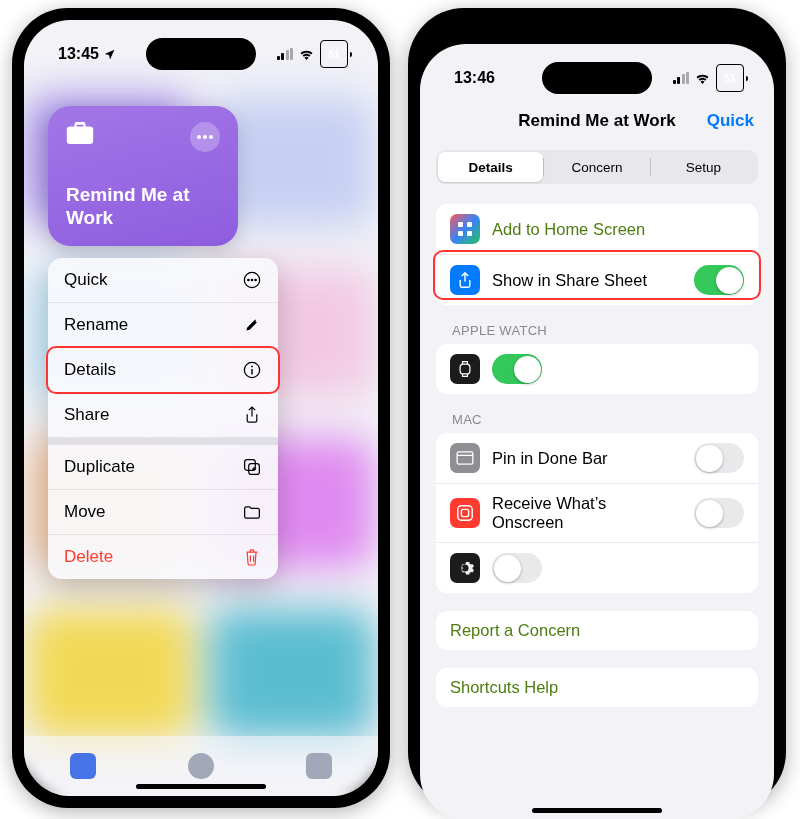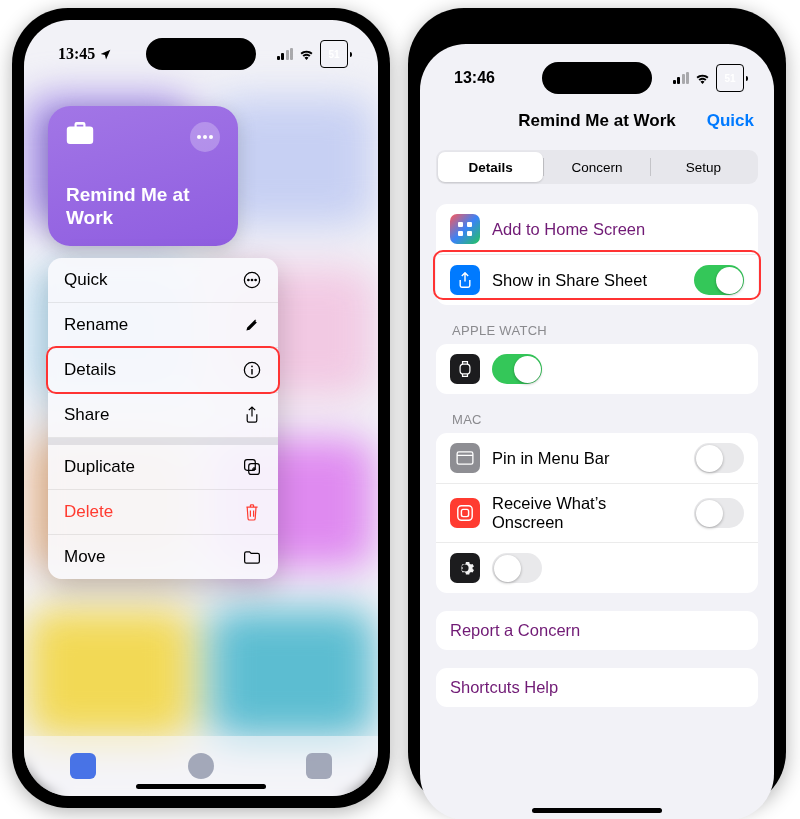--- a/index.html
+++ b/index.html
@@ -139,40 +139,40 @@
   .group { background:#fff; border-radius:11px; margin-bottom:18px; overflow:hidden; }
   .group .grow {
     display:flex; align-items:center; gap:12px;
     padding:10px 14px;
     border-bottom:1px solid rgba(0,0,0,.08);
     font-size:16.5px; color:#000;
   }
   .group .grow:last-child{border-bottom:none;}
   .grow .gicon{ width:30px; height:30px; border-radius:7px; display:flex;align-items:center;justify-content:center; flex-shrink:0;}
   .grow .label{ flex:1; }
-  .grow .label.link{ color:#701a75;}
+  .grow .label.link{ color:#4d7c0f;}
   .header-label { font-size:13px; color:#8a8a8e; text-transform:uppercase; padding:0 16px 6px; letter-spacing:.3px;}
   .toggle {
     width:50px; height:30px; border-radius:15px;
     background:#e9e9eb; position:relative; flex-shrink:0;
   }
   .toggle .knob{ width:27px;height:27px;border-radius:50%;background:#fff;position:absolute;top:1.5px;left:1.5px;box-shadow:0 1px 3px rgba(0,0,0,.3);}
   .toggle.on{ background:#34c759;}
   .toggle.on .knob{ left:auto; right:1.5px;}
   .hl-right { position:absolute; border:2.5px solid #f33; border-radius:10px; z-index:60;
     top:206px; left:13px; right:13px; height:50px;}
 </style>
 </head>
 <body>
 
 <div class="phone">
   <div class="screen light">
     <div class="pill"></div>
     <div class="statusbar">
-      <div style="display:flex;align-items:center;gap:4px;font-family:Liberation Serif, serif;">
+      <div style="display:flex;align-items:center;gap:4px;">
         <span>13:45</span>
         <svg width="13" height="13" viewBox="0 0 24 24" fill="currentColor">
             <path d="M3 11l18-8-8 18-2-8-8-2z"></path>
           </svg>
       </div>
       <div class="status-right">
         <div class="sig">
             <i class="on"></i>
             <i class="on"></i>
             <i></i>
@@ -266,33 +266,33 @@
       <div class="row">
         <span>Duplicate</span>
         <span class="ic">
             <svg width="18" height="18" viewBox="0 0 22 22" fill="none" stroke="#000" stroke-width="1.5">
               <rect x="2" y="2" width="13" height="13" rx="3"></rect>
               <rect x="7" y="7" width="13" height="13" rx="3"></rect>
               <path d="M13.5 11v5M11 13.5h5"></path>
             </svg>
           </span>
       </div>
+      <div class="row">
+        <span>Move</span>
+        <span class="ic">
+            <svg width="18" height="15" viewBox="0 0 22 18" fill="none" stroke="#000" stroke-width="1.5">
+              <path d="M2 4a2 2 0 0 1 2-2h4l2 2h8a2 2 0 0 1 2 2v8a2 2 0 0 1-2 2H4a2 2 0 0 1-2-2V4z"></path>
+            </svg>
+          </span>
+      </div>
       <div class="row danger">
         <span>Delete</span>
         <span class="ic">
             <svg width="16" height="18" viewBox="0 0 20 22" fill="none" stroke="#ff3b30" stroke-width="1.5">
               <path d="M3 5h14M8 5V3a1 1 0 0 1 1-1h2a1 1 0 0 1 1 1v2m3 0l-1 14a2 2 0 0 1-2 2H7a2 2 0 0 1-2-2L4 5m4 4v8m4-8v8"></path>
-            </svg>
-          </span>
-      </div>
-      <div class="row">
-        <span>Move</span>
-        <span class="ic">
-            <svg width="18" height="15" viewBox="0 0 22 18" fill="none" stroke="#000" stroke-width="1.5">
-              <path d="M2 4a2 2 0 0 1 2-2h4l2 2h8a2 2 0 0 1 2 2v8a2 2 0 0 1-2 2H4a2 2 0 0 1-2-2V4z"></path>
             </svg>
           </span>
       </div>
     </div>
 
     <div class="hl hl-left"></div>
     <div class="home-ind"></div>
   </div>
 </div>
 
@@ -378,21 +378,21 @@
 
       <div class="header-label">Mac</div>
       <div class="group">
         <div class="grow">
           <div class="gicon" style="background:#8e8e93">
             <svg width="18" height="14" viewBox="0 0 20 16" fill="none" stroke="#fff" stroke-width="1.5">
                 <rect x="1" y="1" width="18" height="14" rx="2"></rect>
                 <path d="M1 5h18"></path>
               </svg>
           </div>
-          <span class="label">Pin in Menu Bar</span>
+          <span class="label">Pin in Done Bar</span>
           <div class="toggle">
               <div class="knob"></div>
             </div>
         </div>
         <div class="grow">
           <div class="gicon" style="background:#ff3b30">
             <svg width="18" height="18" viewBox="0 0 20 20" fill="none" stroke="#fff" stroke-width="1.6">
                 <rect x="2" y="2" width="16" height="16" rx="4"></rect>
                 <rect x="6" y="6" width="8" height="8" rx="2"></rect>
               </svg>

